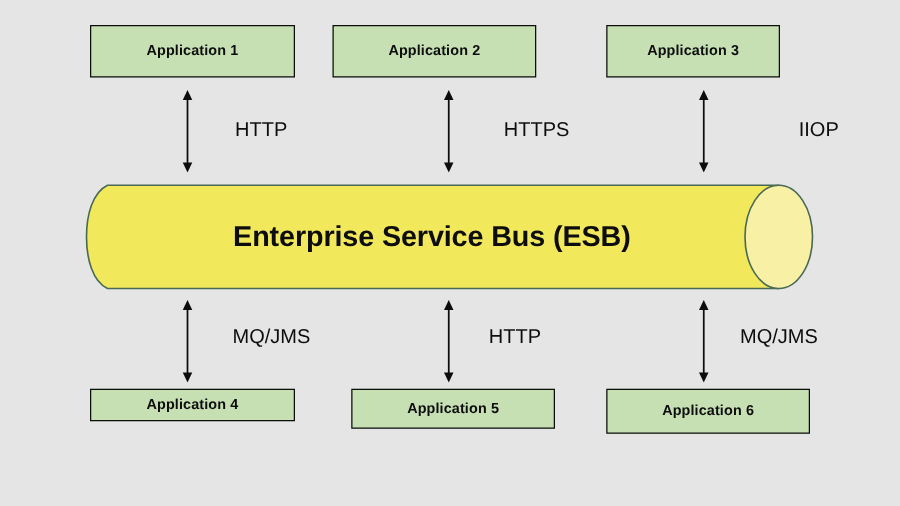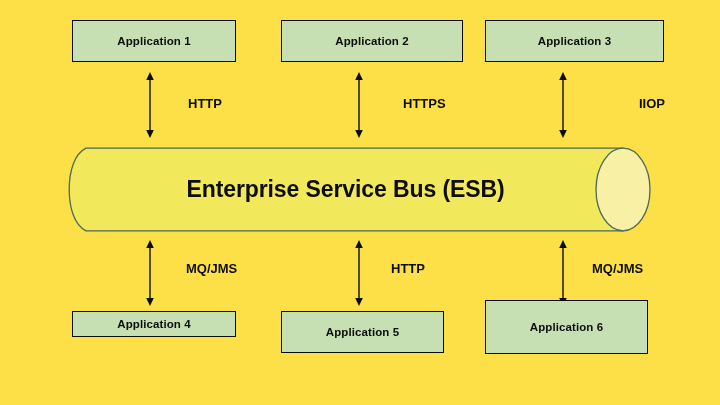--- a/index.html
+++ b/index.html
@@ -7,21 +7,21 @@
     padding: 0;
     background: #ffffff;
   }
   body {
     font-family: "Liberation Sans", sans-serif;
   }
   #canvas {
     position: relative;
     width: 720px;
     height: 405px;
-    background: #fde047;
+    background: #e5e5e5;
     overflow: hidden;
   }
 
   
   .app-box {
     position: absolute;
     box-sizing: border-box;
     background: #c6e0b4;
     border: 1.5px solid #0d0d0d;
     display: flex;
@@ -67,41 +67,41 @@
   }
 
   
   .connector {
     position: absolute;
   }
   .connector svg { display: block; }
 
   .proto-label {
     position: absolute;
-    font-size: 13px;
-    font-weight: bold;
+    font-size: 16px;
+    font-weight: normal;
     color: #0d0d0d;
     white-space: nowrap;
     padding-left: 14px;
   }
 </style>
 </head>
 <body>
 
 <div id="canvas">
 
   <div class="app-box" style="left:72px; top:20px; width:164px; height:42px;">
     <span class="app-box-label">Application 1</span>
   </div>
 
-  <div class="app-box" style="left:281px; top:20px; width:182px; height:42px;">
+  <div class="app-box" style="left:266px; top:20px; width:163px; height:42px;">
     <span class="app-box-label">Application 2</span>
   </div>
 
-  <div class="app-box" style="left:485px; top:20px; width:179px; height:42px;">
+  <div class="app-box" style="left:485px; top:20px; width:139px; height:42px;">
     <span class="app-box-label">Application 3</span>
   </div>
 
   <div class="connector" style="left:141px; top:72px;">
     <svg width="18" height="66" viewBox="0 0 18 66">
       <line x1="9" y1="6" x2="9" y2="60" stroke="#0d0d0d" stroke-width="1.4"></line>
       <polygon points="9,0 5.2,8 12.8,8" fill="#0d0d0d"></polygon>
       <polygon points="9,66 5.2,58 12.8,58" fill="#0d0d0d"></polygon>
     </svg>
   </div>
@@ -164,21 +164,21 @@
       <polygon points="9,0 5.2,8 12.8,8" fill="#0d0d0d"></polygon>
       <polygon points="9,66 5.2,58 12.8,58" fill="#0d0d0d"></polygon>
     </svg>
   </div>
   <span class="proto-label" style="left:578px; top:261px;">MQ/JMS</span>
 
   <div class="app-box" style="left:72px; top:311px; width:164px; height:26px;">
     <span class="app-box-label">Application 4</span>
   </div>
 
-  <div class="app-box" style="left:281px; top:311px; width:163px; height:42px;">
+  <div class="app-box" style="left:281px; top:311px; width:163px; height:32px;">
     <span class="app-box-label">Application 5</span>
   </div>
 
-  <div class="app-box" style="left:485px; top:300px; width:163px; height:54px;">
+  <div class="app-box" style="left:485px; top:311px; width:163px; height:36px;">
     <span class="app-box-label">Application 6</span>
   </div>
 
 </div>
 
 </body></html>

